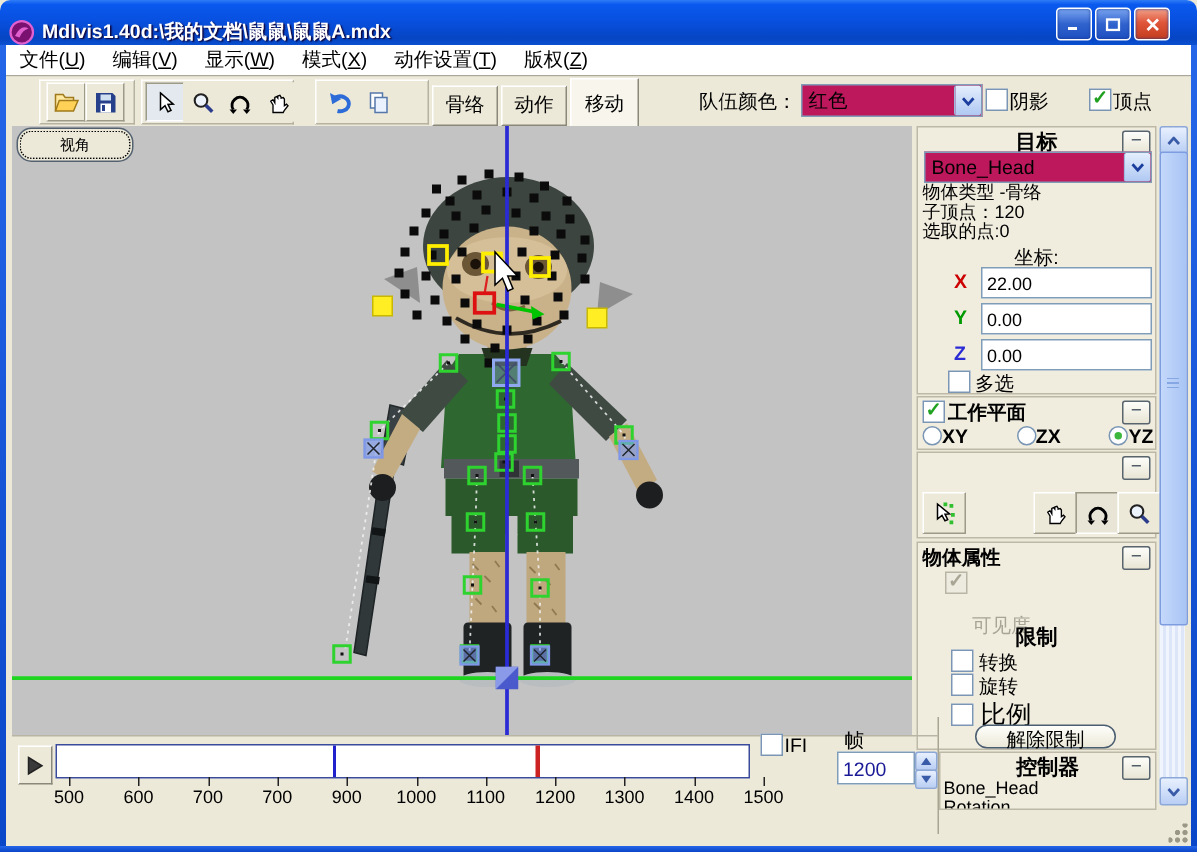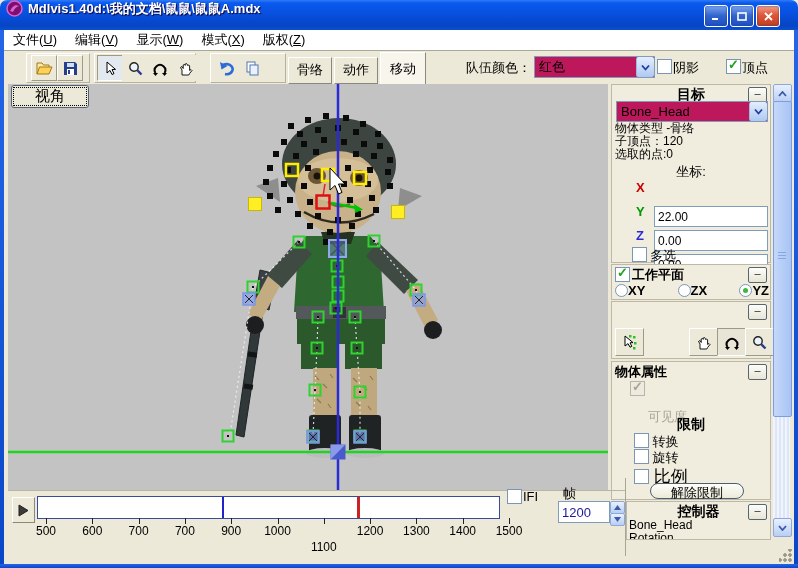--- a/index.html
+++ b/index.html
@@ -6,21 +6,21 @@
   #win{position:relative;width:798px;height:568px;font-family:"Liberation Sans",sans-serif;
        background:#ECE9D8;overflow:hidden;}
   
   .frame-edge{position:absolute;background:linear-gradient(180deg,#2566E8,#0A46C8);z-index:40;}
   #frame-l{left:0;top:28px;width:4px;bottom:0;}
   #frame-r{right:0;top:28px;width:4px;bottom:0;}
   #frame-b{left:0;bottom:0;height:4px;right:0;}
   
   #titlebar{position:absolute;left:0;top:0;width:798px;height:30px;
     background:linear-gradient(180deg,#2F7CF6 0%,#0A59EE 10%,#0850E0 45%,#0645C4 85%,#0A50D0 100%);
-    border-radius:7px 7px 0 0;display:flex;align-items:flex-start;color:#fff;z-index:41;}
+    border-radius:7px 7px 0 0;display:flex;align-items:flex-end;color:#fff;z-index:41;}
   #app-icon{width:17px;height:17px;margin:0 5px 0 6px;flex:none;}
   #title-text{font-size:13px;font-weight:bold;text-shadow:1px 1px 1px #103;white-space:nowrap;}
   #win-buttons{position:absolute;right:18px;top:5px;display:flex;gap:2px;}
   .winbtn{width:22px;height:20px;border-radius:3px;border:1px solid #fff;display:flex;
     align-items:center;justify-content:center;font-size:11px;color:#fff;
     background:linear-gradient(180deg,#7AA4F0,#3163CE 50%,#1E4FC0);box-shadow:inset 0 0 2px #1a3a90;}
   .winbtn.close{background:linear-gradient(180deg,#F0A088,#E0563A 45%,#C33C1E);}
   
   #menubar{position:absolute;left:4px;top:30px;right:4px;height:20px;background:#fff;
     border-bottom:1px solid #ACA899;display:flex;align-items:center;font-size:13px;z-index:30;}
@@ -45,33 +45,33 @@
     display:flex;align-items:center;justify-content:center;}
   .cb{display:inline-block;width:13px;height:13px;background:#fff;border:1px solid #7A96B4;
     position:relative;vertical-align:-2px;}
   .cb.checked::after{content:"✓";position:absolute;left:1px;top:-3px;color:#21A121;
     font-size:13px;font-weight:bold;}
   .cb.disabled{background:#EDEBDF;border-color:#B9B5A5;}
   .cb.disabled.checked::after{color:#A8A595;}
   
   #viewport{position:absolute;left:8px;top:84px;width:600px;height:406px;background:#C3C3C3;z-index:10;}
   #view-btn{position:absolute;left:3px;top:1px;width:76px;height:21px;background:#ECE9D8;
-    border:1px solid #54616F;border-radius:3px;font-size:15px;display:flex;align-items:center;
+    border:1px solid #54616F;border-radius:10px;font-size:10px;display:flex;align-items:center;
     justify-content:center;outline:1px dotted #000;outline-offset:-3px;z-index:12;}
   
   #rightpanel{position:absolute;left:608px;top:84px;width:186px;height:472px;background:#ECE9D8;z-index:11;}
   .sec{position:absolute;left:3px;width:160px;background:#F0EDDF;border:1px solid #BDB9A6;box-sizing:border-box;}
   .sec-h{font-size:14px;font-weight:bold;text-align:center;padding-top:1px;}
   .minus-btn{position:absolute;right:3px;top:2px;width:17px;height:14px;background:linear-gradient(#FDFDFA,#E8E5D4);
     border:1px solid #58656F;border-radius:2px;font-size:11px;line-height:11px;text-align:center;color:#123;}
   .info{font-size:12px;padding-left:3px;line-height:13px;}
   .axisrow{position:absolute;left:0;width:100%;height:20px;}
   .axisrow b{position:absolute;left:24px;top:2px;font-size:13px;}
   .axisrow input{position:absolute;left:42px;top:0;width:106px;height:17px;border:1px solid #7F9DB9;
-    font-size:12px;font-family:"Liberation Sans",sans-serif;padding:1px 3px;margin-top:28px;}
+    font-size:12px;font-family:"Liberation Sans",sans-serif;padding:1px 3px;}
   .radio{display:inline-block;width:11px;height:11px;border-radius:50%;border:1px solid #7A96B4;
     background:#fff;position:relative;vertical-align:-2px;}
   .radio.sel::after{content:"";position:absolute;left:3px;top:3px;width:5px;height:5px;
     border-radius:50%;background:#3DB83D;}
   .xp-btn{background:linear-gradient(#FEFEFB,#ECE9D8);border:1px solid #4B5E71;border-radius:8px;
     font-size:13px;font-family:"Liberation Sans",sans-serif;}
   .toolbtn{position:absolute;width:27px;height:26px;background:#ECE9D8;border:1px solid;
     border-color:#fff #9D9A88 #9D9A88 #fff;display:flex;align-items:center;justify-content:center;}
   .toolbtn.pressed{border-color:#9D9A88 #fff #fff #9D9A88;background:#E8E5D6;}
   
@@ -137,20 +137,21 @@
           </svg>
         </div>
     </div>
   </div>
 
   <div id="menubar">
       <span class="menu-item">文件(<u>U</u>)</span>
       <span class="menu-item">编辑(<u>V</u>)</span>
       <span class="menu-item">显示(<u>W</u>)</span>
       <span class="menu-item">模式(<u>X</u>)</span>
+      <span class="menu-item">动作设置(<u>T</u>)</span>
       <span class="menu-item">版权(<u>Z</u>)</span>
     </div>
 
   <div id="toolbar">
     <div class="tgroup" style="left:22px;width:62px;"></div>
     <div class="tbtn raised" style="left:27px;">
       <svg width="17" height="15" viewBox="0 0 17 15">
           <path d="M1 13 V2 h5 l1.5 2 H13 v2" fill="#FFE9A0" stroke="#A07A1A"></path>
           <path d="M1 13 L3.5 6 H16 L13 13 Z" fill="#FFD257" stroke="#A07A1A"></path>
         </svg>
@@ -556,21 +557,21 @@
     <div class="ticklabel" style="left: 92.3px;">600</div>
     <div class="tickmark" style="left: 138.6px;"></div>
     <div class="ticklabel" style="left: 138.6px;">700</div>
     <div class="tickmark" style="left: 184.9px;"></div>
     <div class="ticklabel" style="left: 184.9px;">700</div>
     <div class="tickmark" style="left: 231.2px;"></div>
     <div class="ticklabel" style="left: 231.2px;">900</div>
     <div class="tickmark" style="left: 277.5px;"></div>
     <div class="ticklabel" style="left: 277.5px;">1000</div>
     <div class="tickmark" style="left: 323.8px;"></div>
-    <div class="ticklabel" style="left: 323.8px; margin-top: 16px;">1100</div>
+    <div class="ticklabel" style="left: 323.8px;">1100</div>
     <div class="tickmark" style="left: 370.1px;"></div>
     <div class="ticklabel" style="left: 370.1px;">1200</div>
     <div class="tickmark" style="left: 416.4px;"></div>
     <div class="ticklabel" style="left: 416.4px;">1300</div>
     <div class="tickmark" style="left: 462.7px;"></div>
     <div class="ticklabel" style="left: 462.7px;">1400</div>
     <div class="tickmark" style="left: 509px;"></div>
     <div class="ticklabel" style="left: 509px;">1500</div>
   </div>
 

